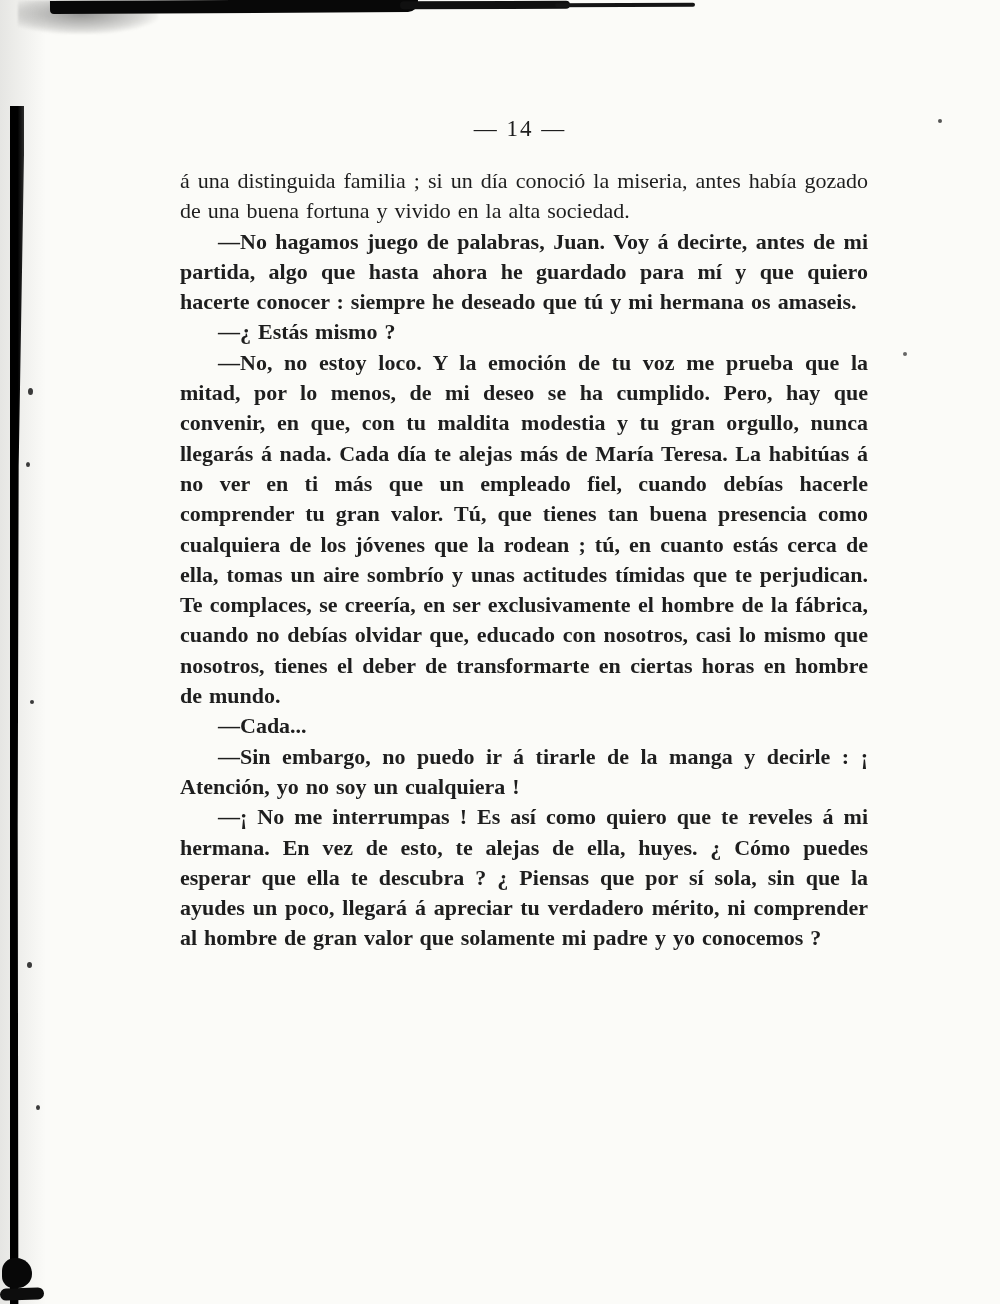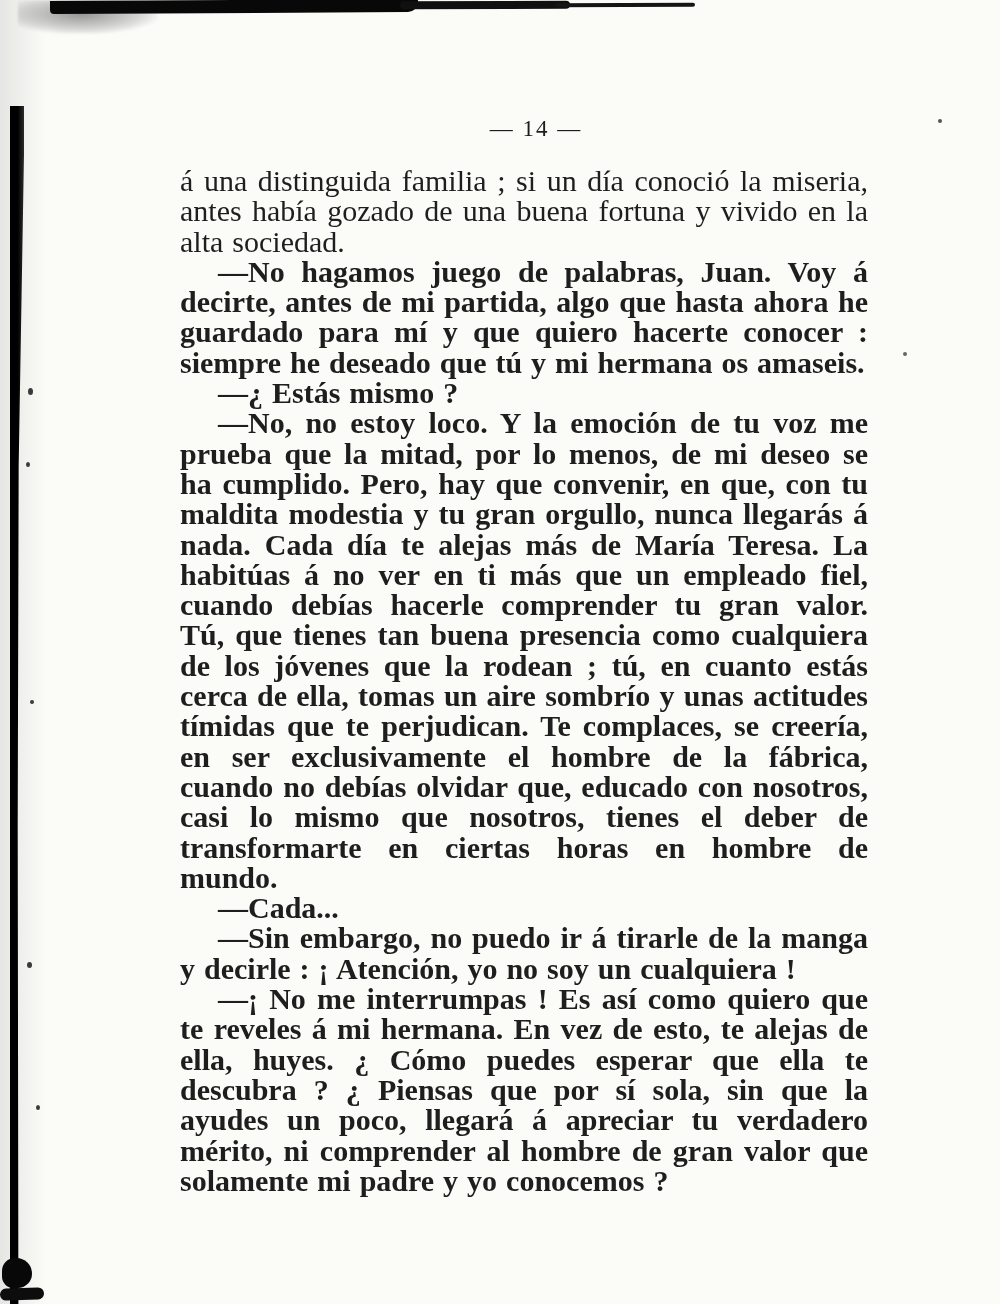--- a/index.html
+++ b/index.html
@@ -74,33 +74,33 @@
   .speck.s2{left:26px;top:462px;width:4px;height:5px;}
   .speck.s3{left:30px;top:700px;width:4px;height:4px;}
   .speck.s4{left:27px;top:962px;width:5px;height:6px;}
   .speck.s5{left:938px;top:119px;width:4px;height:4px;background:#555;}
   .speck.s6{left:903px;top:352px;width:4px;height:4px;background:#666;}
   .speck.s7{left:36px;top:1105px;width:4px;height:5px;}
 
   
   .page-number{
     position:absolute;
-    left:192px;top:116px;width:688px;
+    left:176px;top:116px;width:688px;
     text-align:center;
     font-size:23px;
     letter-spacing:2px;
     color:var(--ink);
   }
   
   .text-block{
     position:absolute;
     left:180px;top:166px;width:688px;
   }
   .para{
-    font-size:30px;
+    font-size:22px;
     line-height:30.3px;
     text-align:justify;
     word-spacing:1.5px;
     color:var(--ink);
   }
   .para.indent{text-indent:38px;font-weight:bold;}
 </style>
 </head>
 <body>
 

